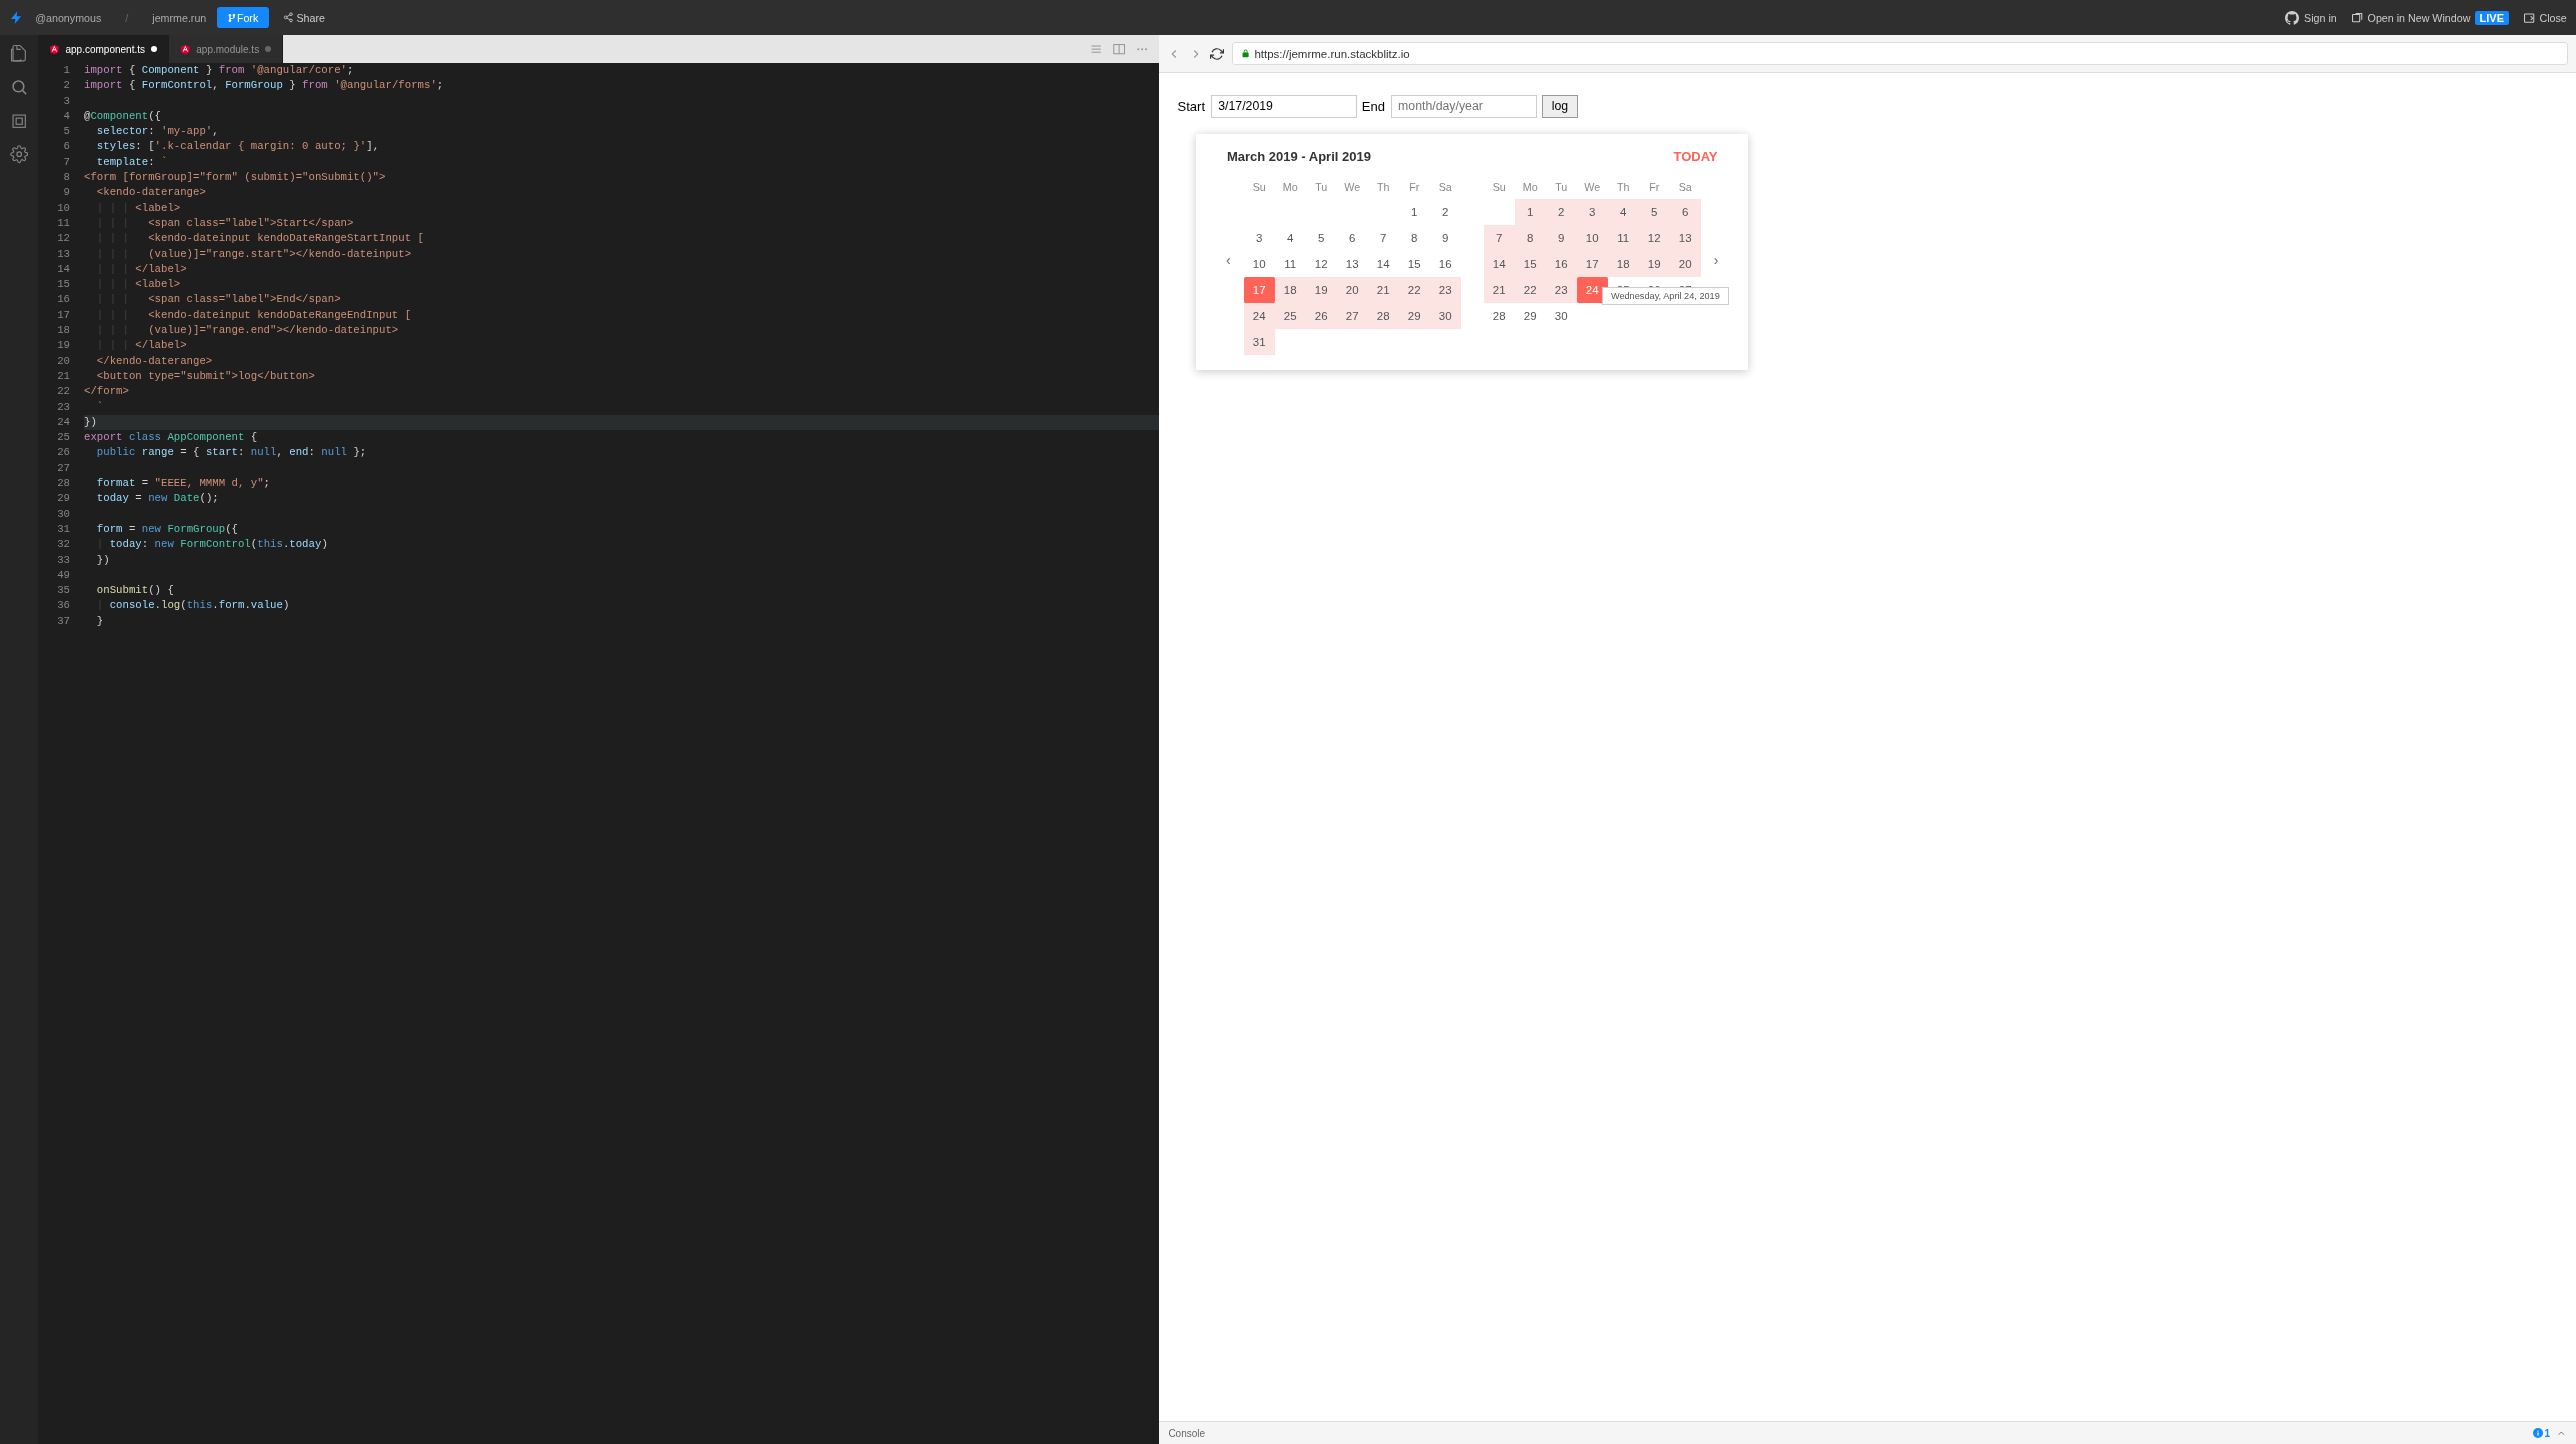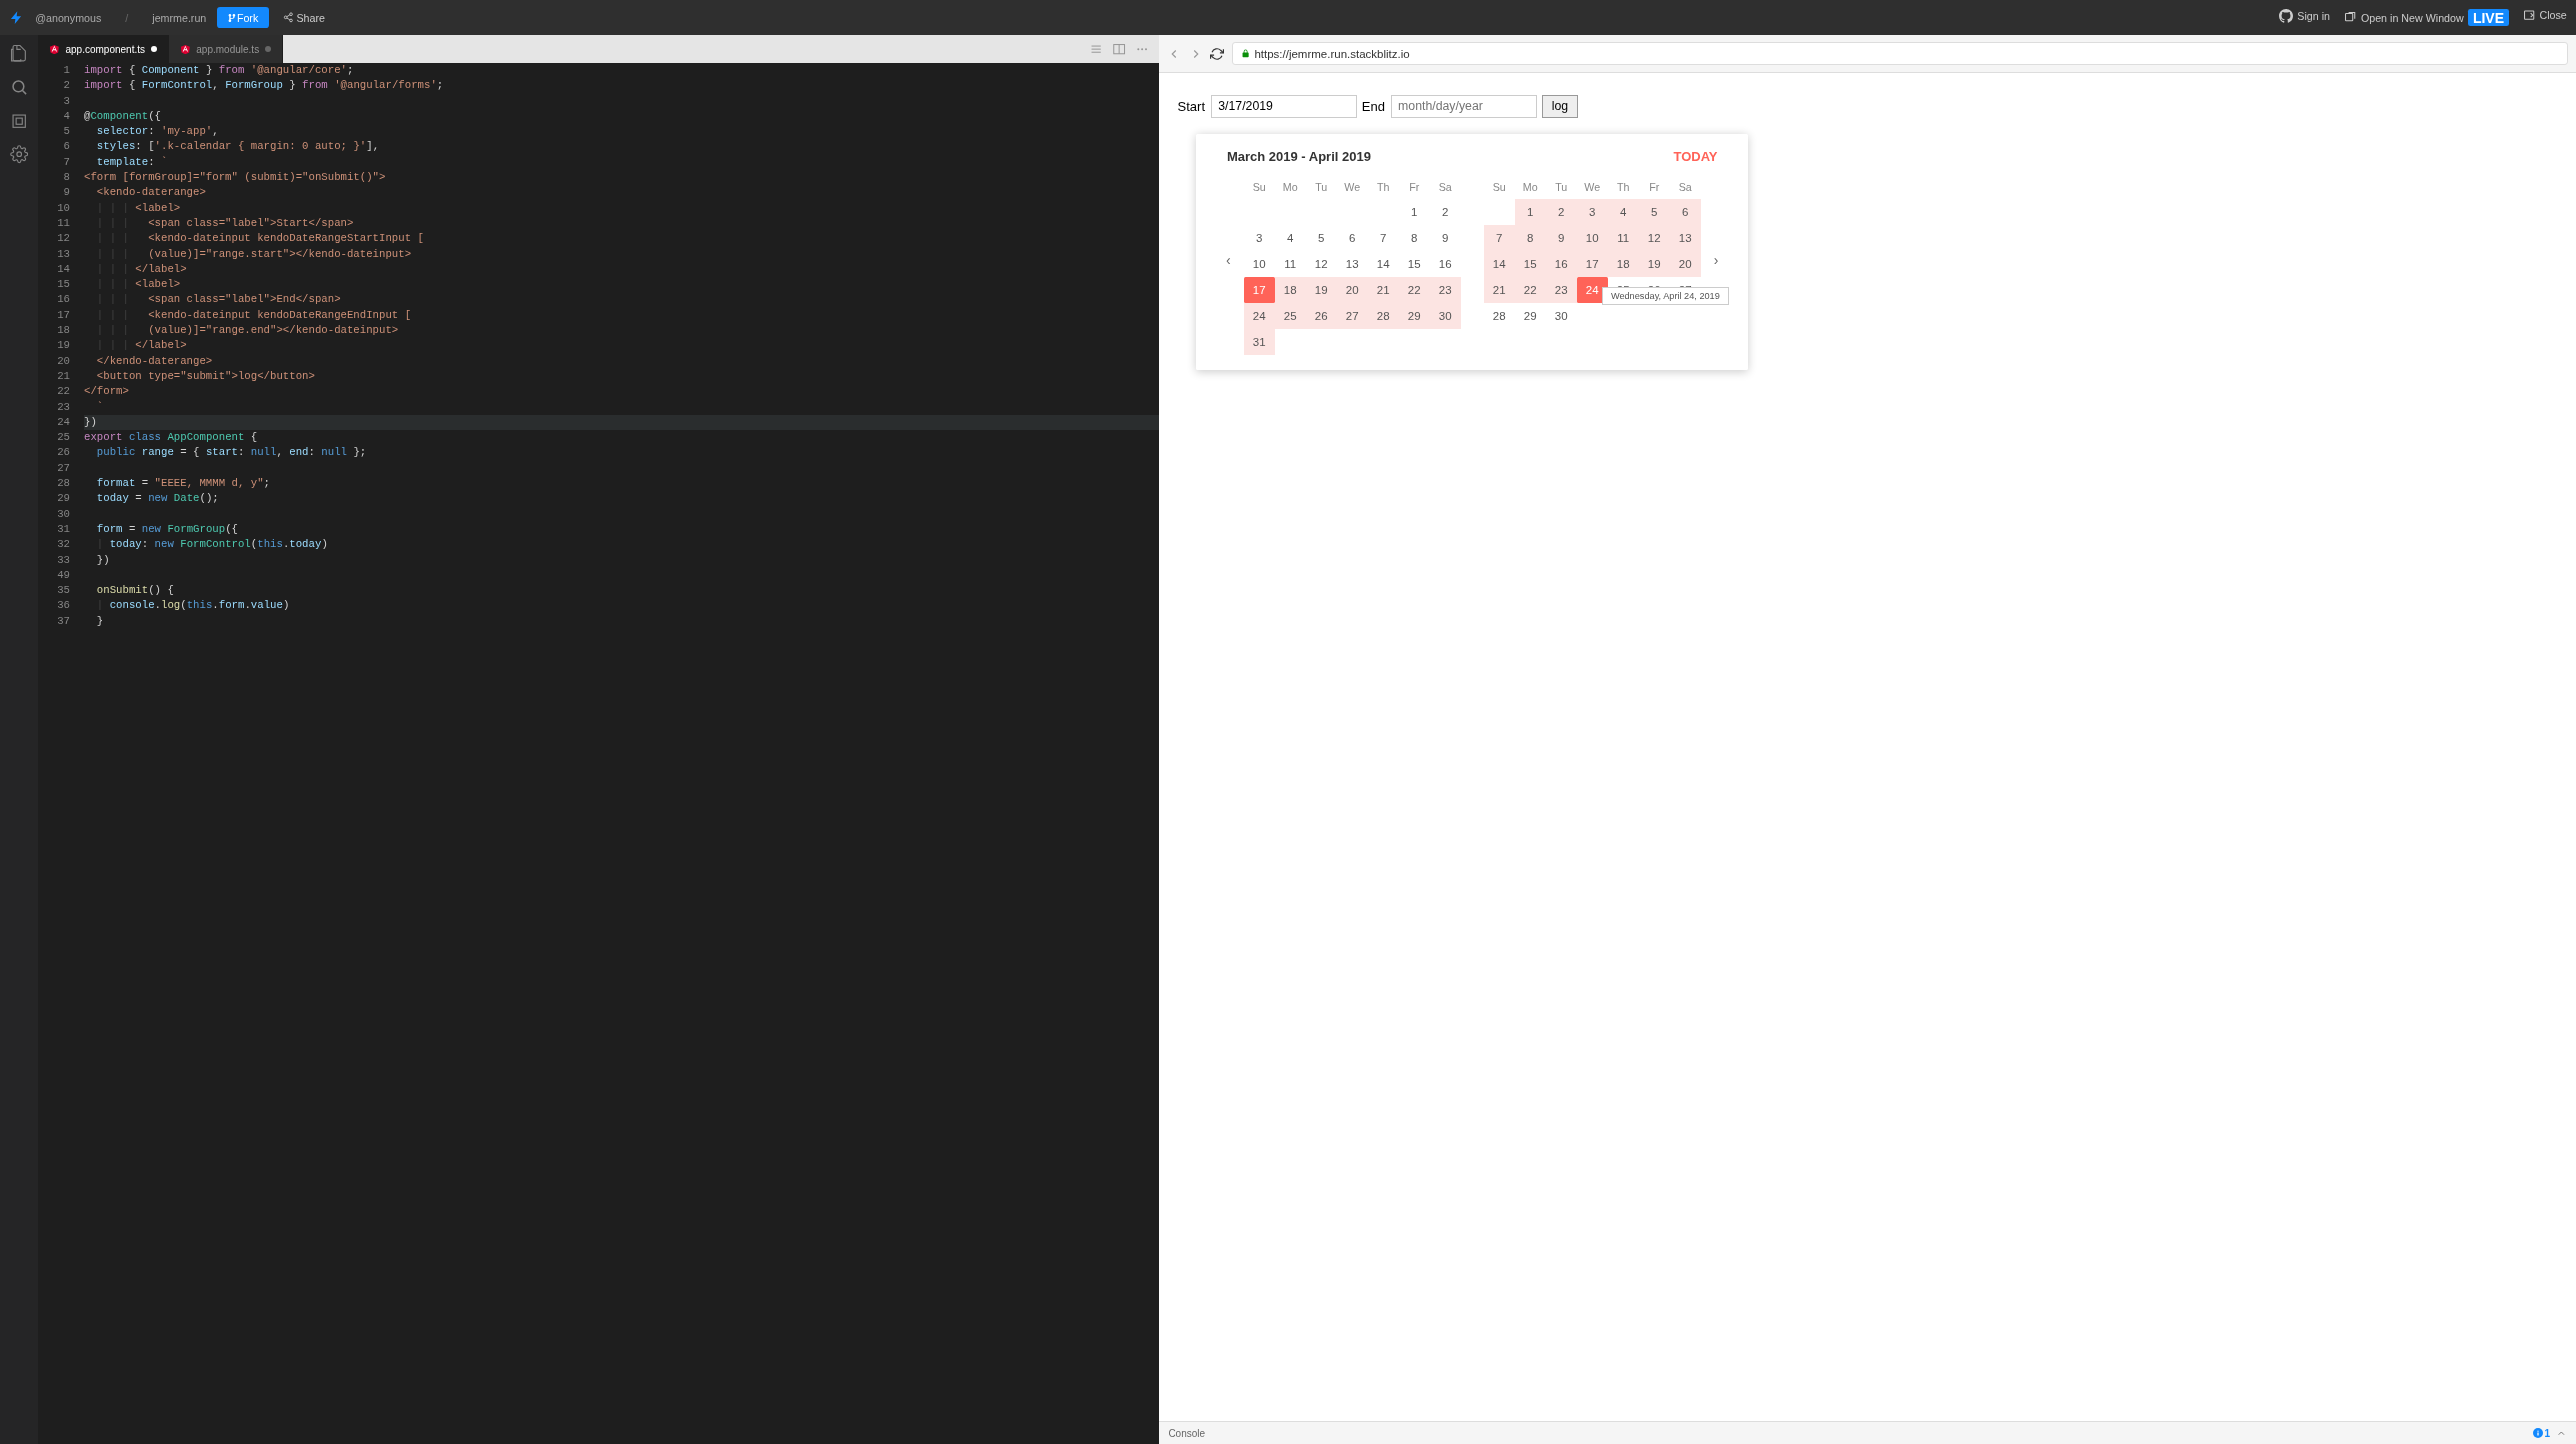--- a/index.html
+++ b/index.html
@@ -5,23 +5,23 @@
 * { margin: 0; padding: 0; box-sizing: border-box; }
 body { font-family: -apple-system, BlinkMacSystemFont, "Segoe UI", sans-serif; background: #1e1e1e; height: 100vh; overflow: hidden; }
 
 
 .topbar { height: 35px; background: #2f2f2f; display: flex; align-items: center; padding: 0 9.2px; color: #ccc; font-size: 10.7px; }
 .bolt { width: 15.3px; height: 15.3px; margin-right: 10.7px; }
 .breadcrumb { display: flex; align-items: center; gap: 24px; color: #aaa; }
 .breadcrumb .sep { color: #666; }
 .fork-btn { background: #1389fd; color: #fff; border: none; padding: 4.6px 10.7px; border-radius: 3.1px; margin-left: 10.7px; display: flex; align-items: center; gap: 0; cursor: pointer; font-size: 10.7px; }
 .share-btn { background: transparent; color: #ccc; border: none; padding: 4.6px 7.7px; margin-left: 6.1px; display: flex; align-items: center; gap: 3px; cursor: pointer; font-size: 10.7px; }
-.topbar-right { margin-left: auto; display: flex; align-items: flex-start; gap: 14px; }
+.topbar-right { margin-left: auto; display: flex; align-items: flex-end; gap: 14px; }
 .topbar-right .item { display: flex; align-items: center; gap: 4.6px; color: #ccc; cursor: pointer; font-size: 10.7px; }
-.live-badge { background: #1389fd; color: #fff; font-size: 14px; padding: 0.8px 4.6px; border-radius: 2.3px; font-weight: 600; }
+.live-badge { background: #1389fd; color: #fff; font-size: 11px; padding: 0.8px 4.6px; border-radius: 2.3px; font-weight: 600; }
 
 
 .main { display: flex; height: calc(100vh - 35px); }
 .activity-bar { width: 38px; background: #252526; display: flex; flex-direction: column; align-items: center; padding-top: 9.2px; gap: 15.3px; }
 .activity-bar .ico { width: 18.4px; height: 18.4px; color: #858585; cursor: pointer; }
 
 .editor-area { flex: 0 0 calc(45% - 38px); min-width: 0; display: flex; flex-direction: column; background: #1e1e1e; }
 .tabs { height: 28px; background: #e5e5e5; display: flex; align-items: center; }
 .tab { height: 28px; padding: 0 10.7px; display: flex; align-items: center; gap: 6.1px; font-size: 10px; color: #969696; cursor: pointer; background: #2d2d2d; border-right: 0.8px solid #1e1e1e; }
 .tab.active { background: #1e1e1e; color: #fff; }

